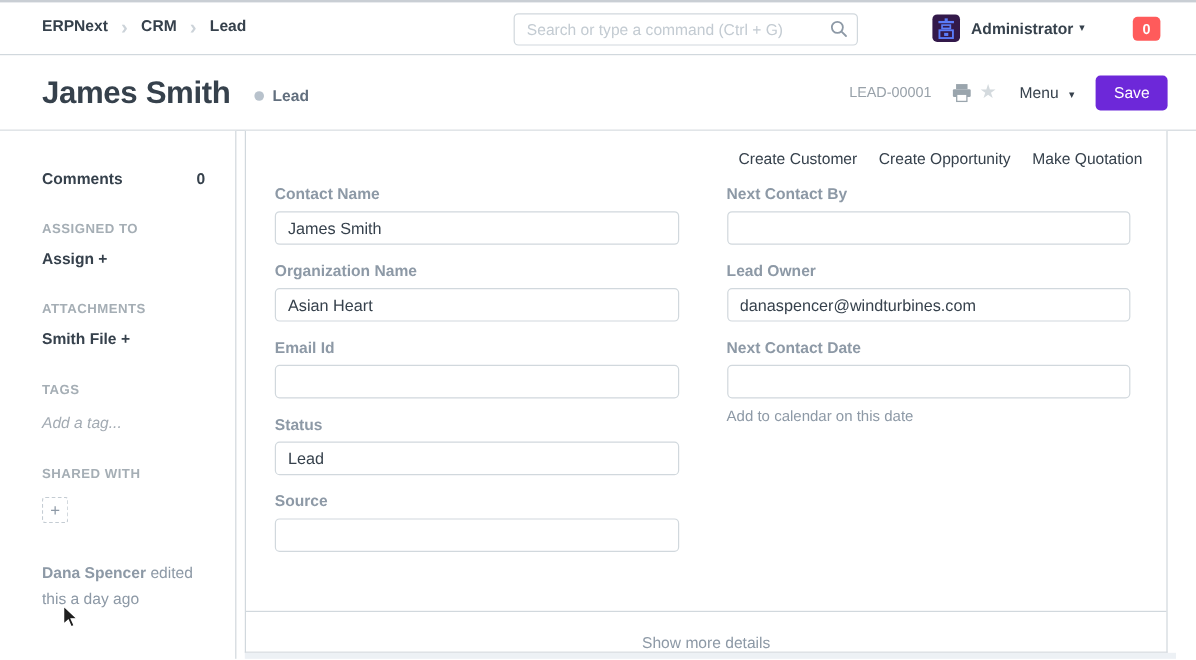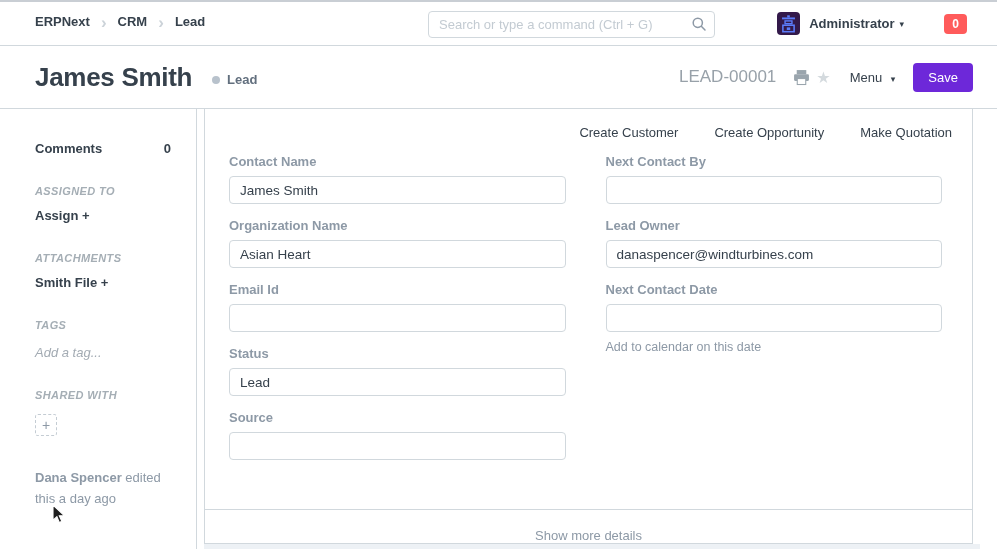--- a/index.html
+++ b/index.html
@@ -29,49 +29,49 @@
     display:flex; align-items:center; justify-content:center; cursor:pointer; }
 
   
   .page-head { height:63px; background:#fff; border-bottom:1px solid #d1d8dd;
     display:flex; align-items:center; padding:0 24px 0 35px; }
   .page-title { font-size:26px; font-weight:700; color:#36414c; letter-spacing:-0.3px; }
   .indicator { display:flex; align-items:center; gap:7px; margin-left:20px; margin-top:5px; }
   .indicator-dot { width:8px; height:8px; border-radius:50%; background:#b8c2cc; }
   .indicator-label { font-size:13px; font-weight:700; color:#626f7e; }
   .head-right { margin-left:auto; display:flex; align-items:center; }
-  .doc-id { font-size:17px; color:#98a1a9; margin-right:14px; }
+  .doc-id { font-size:12px; color:#98a1a9; margin-right:14px; }
   .icon-btn { margin:0 3px; cursor:pointer; display:flex; align-items:center; }
   .star { font-size:16px; color:#d4dade; }
   .menu-btn { font-size:13px; font-weight:400; color:#36414c; margin:0 18px 0 16px; cursor:pointer; }
   .save-btn { background:#6d28d9; color:#fff; font-size:13px; border:none; border-radius:4px;
     padding:7px 15px; cursor:pointer; font-family:"Liberation Sans",sans-serif; }
 
   
   .content { display:flex; height:440px; }
   .sidebar { position:relative; width:197px; flex:0 0 197px; border-right:1px solid #d1d8dd;
     padding:32px 25px 0 35px; background:#fff; }
   .comments-row { display:flex; justify-content:space-between; align-items:flex-start;
     font-size:13px; font-weight:700; color:#36414c; cursor:pointer; }
-  .side-heading { font-size:11px; font-weight:700; color:#a5aeb5; letter-spacing:0.4px; margin-top:29px;font-style:italic; }
+  .side-heading { font-size:11px; font-weight:700; color:#a5aeb5; letter-spacing:0.4px; margin-top:29px; }
   .side-action { font-size:13px; font-weight:700; color:#36414c; margin-top:11px; cursor:pointer; }
   .tag-placeholder { font-size:13px; font-style:italic; color:#a3abb3; margin-top:14px; cursor:pointer; }
   .share-plus { margin-top:13px; width:22px; height:22px; border:1px dashed #c4ccd3; border-radius:3px;
     color:#8d99a6; font-size:14px; display:flex; align-items:center; justify-content:center; cursor:pointer; }
   .cursor-overlay { position:absolute; left:52px; top:395px; pointer-events:none; }
   .side-footer { margin-top:31px; font-size:13px; color:#8d99a6; line-height:1.65; width:142px; }
   .side-footer b { color:#8d99a6; font-weight:700; }
 
   .main-col { flex:1; display:flex; flex-direction:column; padding-left:7px; }
   .panel { height:435px; width:769px; background:#fff; border-left:1px solid #d1d8dd;
     border-right:1px solid #d1d8dd; border-bottom:1px solid #d1d8dd;
     display:flex; flex-direction:column; }
   .gray-strip { flex:1; background:#edf1f5; width:776px; }
 
-  .actions-row { display:flex; justify-content:flex-end; gap:36px; padding:16px 20px 0 0; }
+  .actions-row { display:flex; justify-content:flex-end; gap:18px; padding:16px 20px 0 0; }
   .action-link { font-size:13px; color:#36414c; cursor:pointer; }
   .fields { display:grid; grid-template-columns:1fr 1fr; column-gap:40px;
     padding:14px 30px 0 24px; }
   .field { margin-bottom:14px; }
   .field-label { font-size:13px; font-weight:700; color:#8d99a6; margin-bottom:7px; }
   .field-input { width:100%; height:28px; border:1px solid #d1d8dd; border-radius:4px;
     padding:0 10px; font-size:13.5px; color:#36414c; outline:none; background:#fff;
     font-family:"Liberation Sans",sans-serif; }
   .field-help { font-size:12.5px; color:#8d99a6; margin-top:8px; }
   .panel-footer { margin-top:auto; border-top:1px solid #d1d8dd; height:34px;

